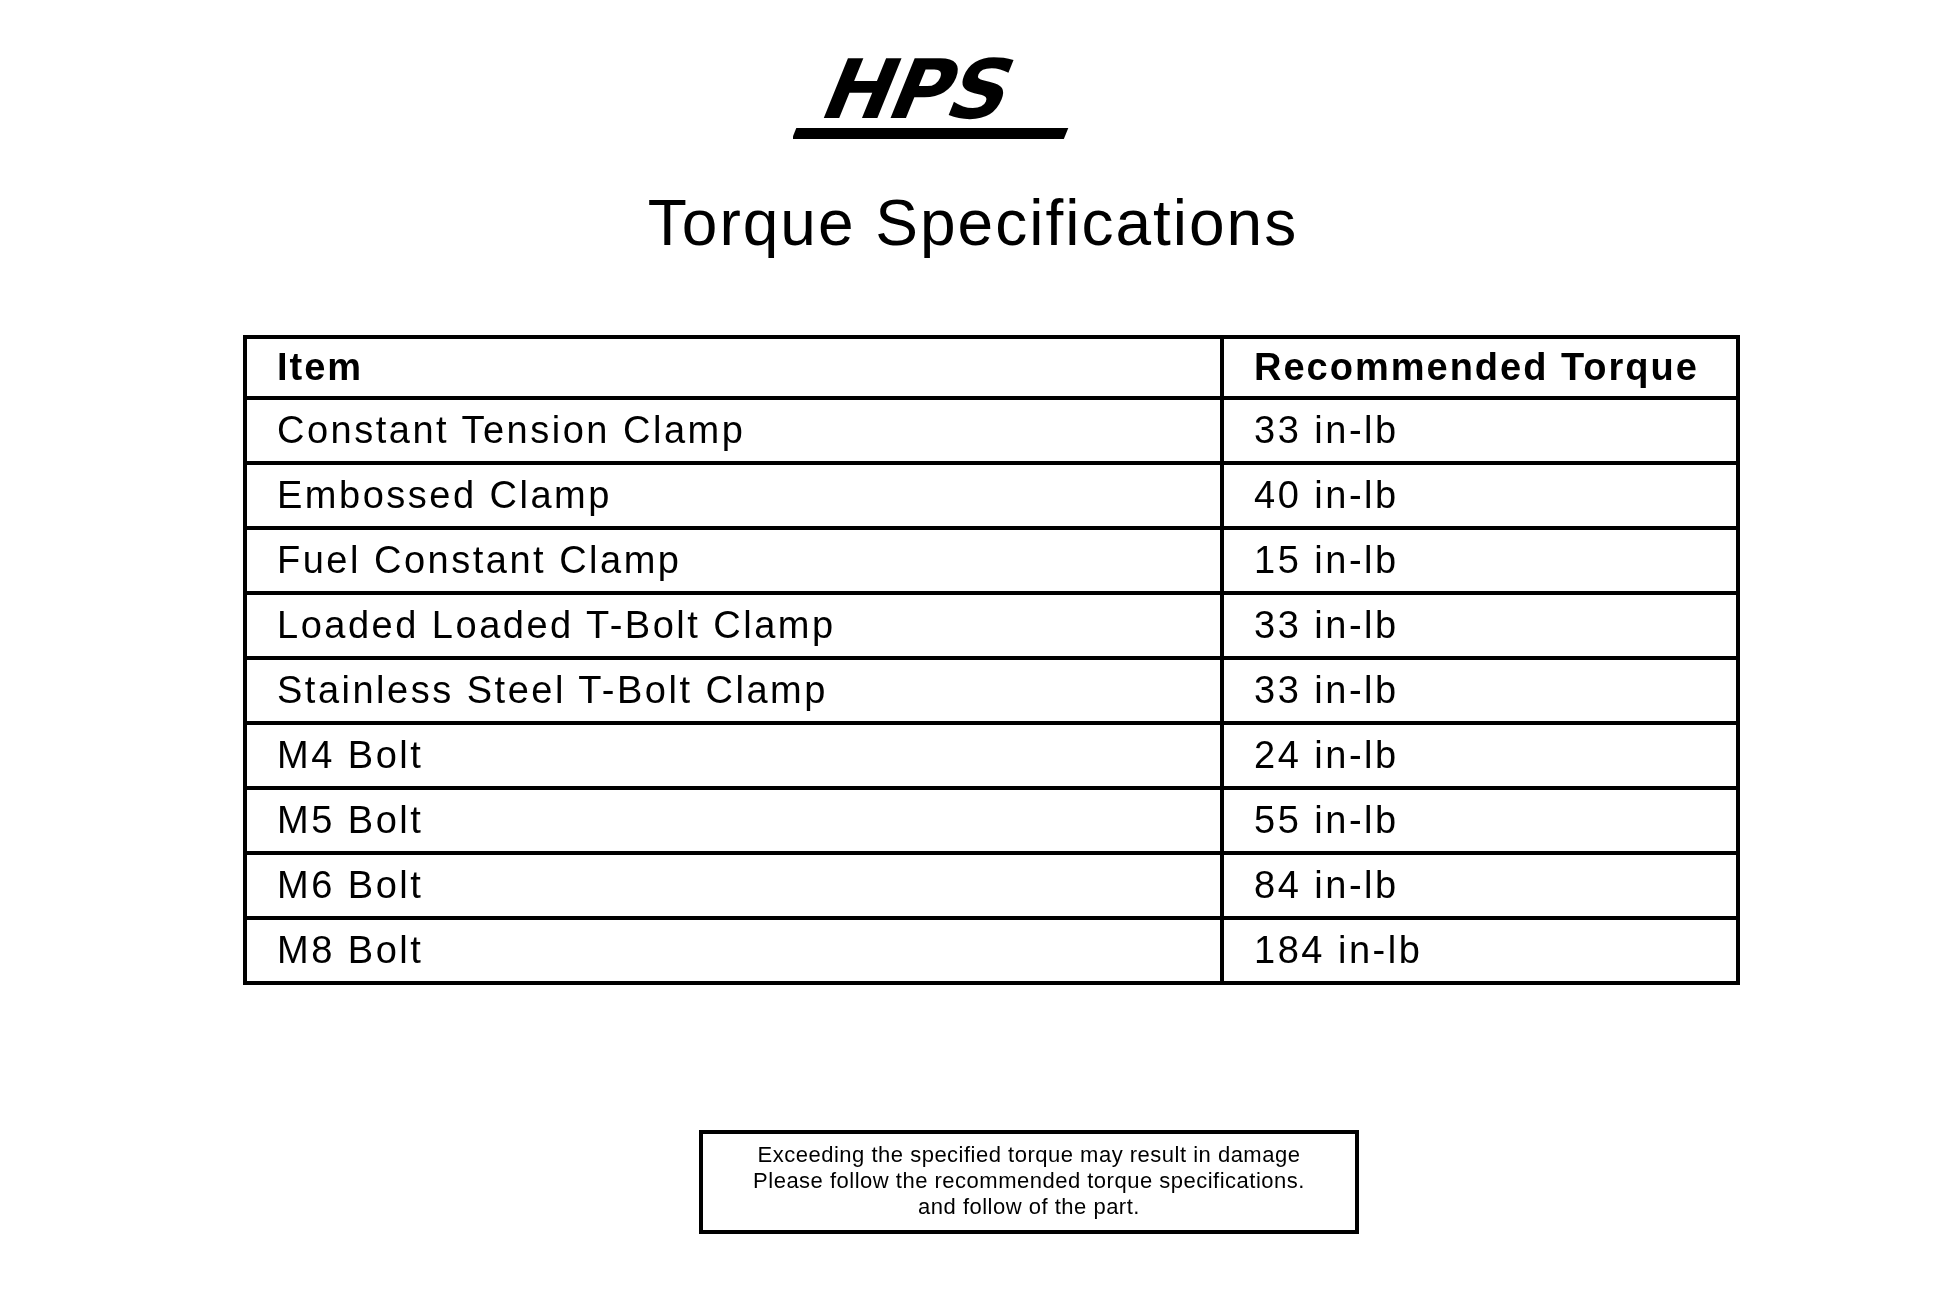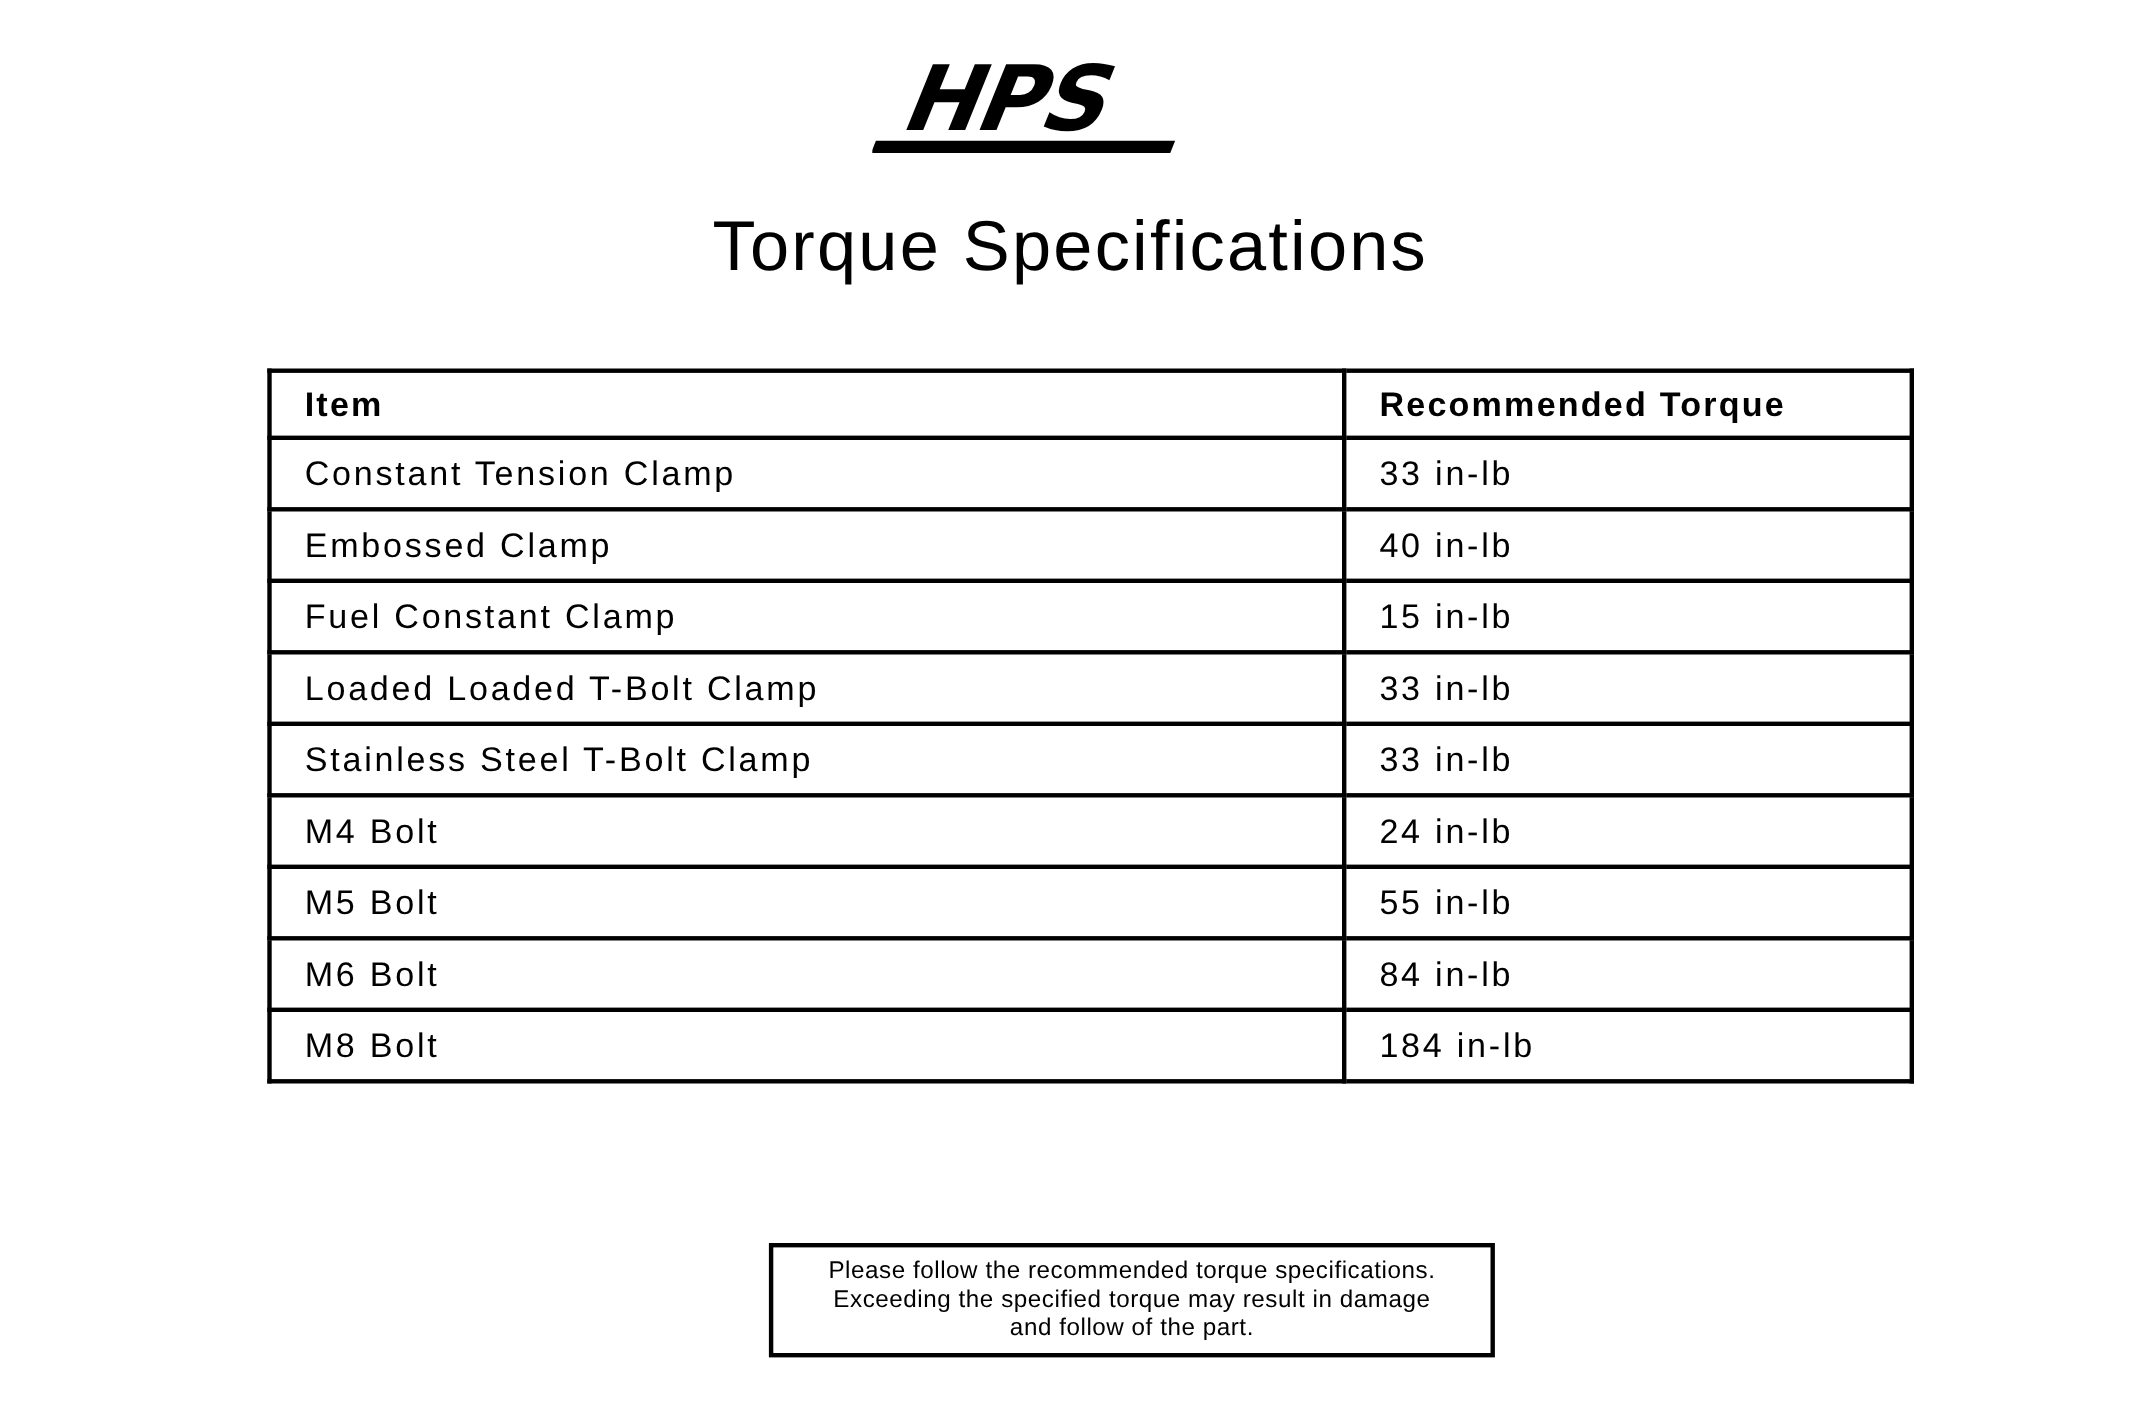--- a/index.html
+++ b/index.html
@@ -50,21 +50,21 @@
     table-layout: fixed;
   }
   .spec-table col.col-item   { width: 977px; }
   .spec-table col.col-torque { width: 516px; }
   .spec-table th,
   .spec-table td {
     border: 4px solid #000000;
     text-align: left;
     vertical-align: middle;
     padding: 0 0 0 30px;
-    font-size: 31px;
+    font-size: 38px;
     letter-spacing: 2.5px;
     white-space: nowrap;
     overflow: hidden;
   }
   .spec-table th {
     font-weight: 700;
     height: 57px;
     letter-spacing: 2px;
   }
   .spec-table td {
@@ -152,18 +152,18 @@
         <td>84 in-lb</td>
       </tr>
       <tr>
         <td>M8 Bolt</td>
         <td>184 in-lb</td>
       </tr>
     </tbody>
   </table>
 
   <div class="note">
+    <div class="note-line">Exceeding the specified torque may result in damage</div>
     <div class="note-line">Please follow the recommended torque specifications.</div>
-    <div class="note-line">Exceeding the specified torque may result in damage</div>
     <div class="note-line">and follow of the part.</div>
   </div>
 
 </div>
 
 </body></html>

